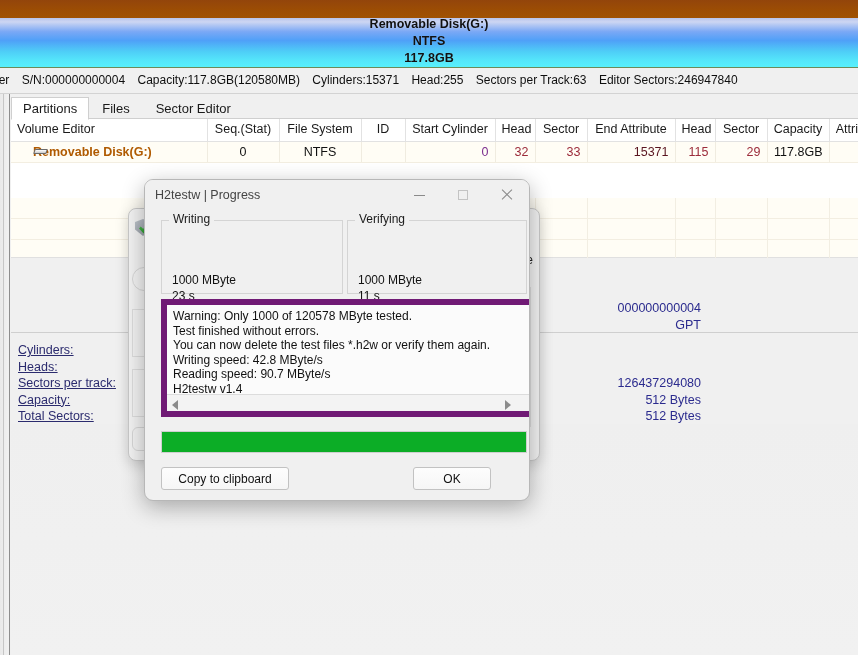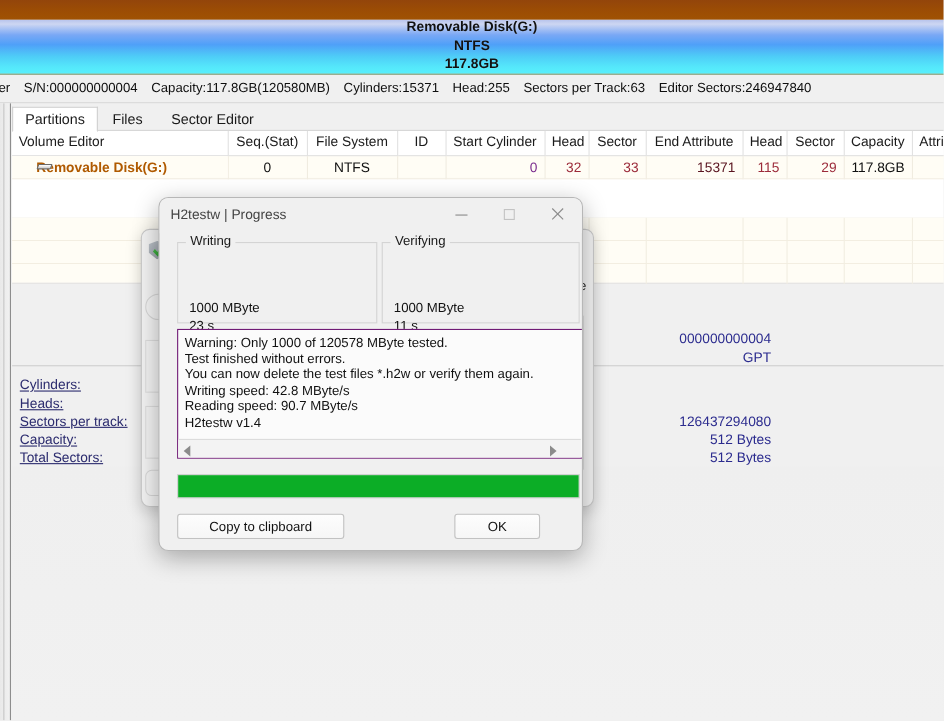--- a/index.html
+++ b/index.html
@@ -287,21 +287,21 @@
     font-size: 12px; color: #1a1a1a;
   }
   .groupbox .lines {
     position: absolute; left: 10px; top: 14px;
     font-size: 12px; color: #111; line-height: 16px; margin-top: 37px;
   }
 
   .logbox {
     position: absolute; left: 16px; top: 119px; width: 406px; height: 118px;
     background: #fbfbfb;
-    border: 1px solid #701a75;
+    border: 6px solid #701a75;
   }
   .logtext {
     position: absolute; left: 6px; top: 4px; right: 22px;
     font-size: 12px; color: #111; line-height: 14.6px;
     white-space: pre;
   }
   .vbar {
     position: absolute; right: 0; top: 0; width: 17px; height: 100px;
     background: #f3f3f3; border-left: 1px solid #dcdcdc;
   }
@@ -342,21 +342,21 @@
   }
 
   .dbtn {
     position: absolute; top: 287px; height: 23px;
     background: linear-gradient(to bottom,#fdfdfd,#f6f6f6);
     border: 1px solid #c2c2c2; border-radius: 3px;
     font-size: 12px; color: #111;
     display: flex; align-items: center; justify-content: center;
     cursor: default;
   }
-  .dbtn.copy { left: 16px; width: 152px; }
+  .dbtn.copy { left: 16px; width: 128px; }
   .dbtn.ok   { right: 38px; width: 78px; }
 </style>
 </head>
 <body>
 
 <div id="root">
 
   <div class="banner">
     <div class="banner-brown"></div>
     <div class="banner-blue"></div>

